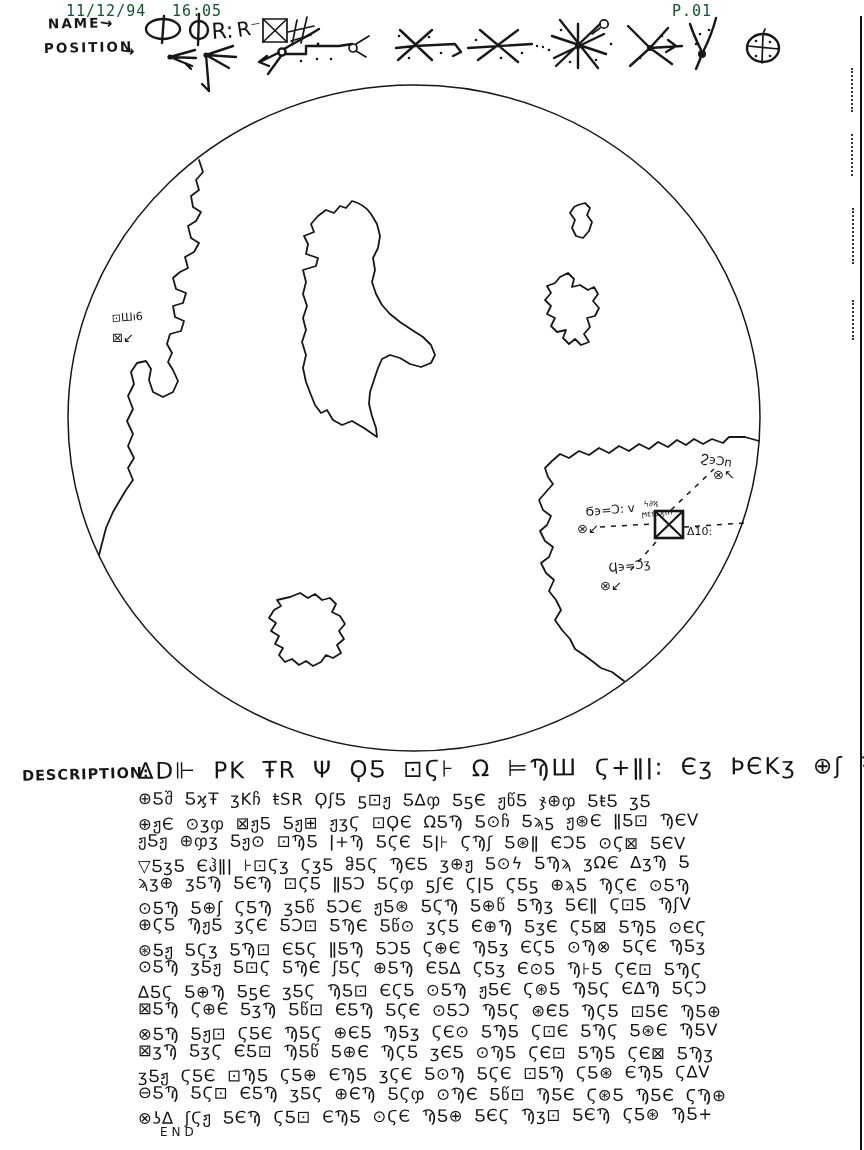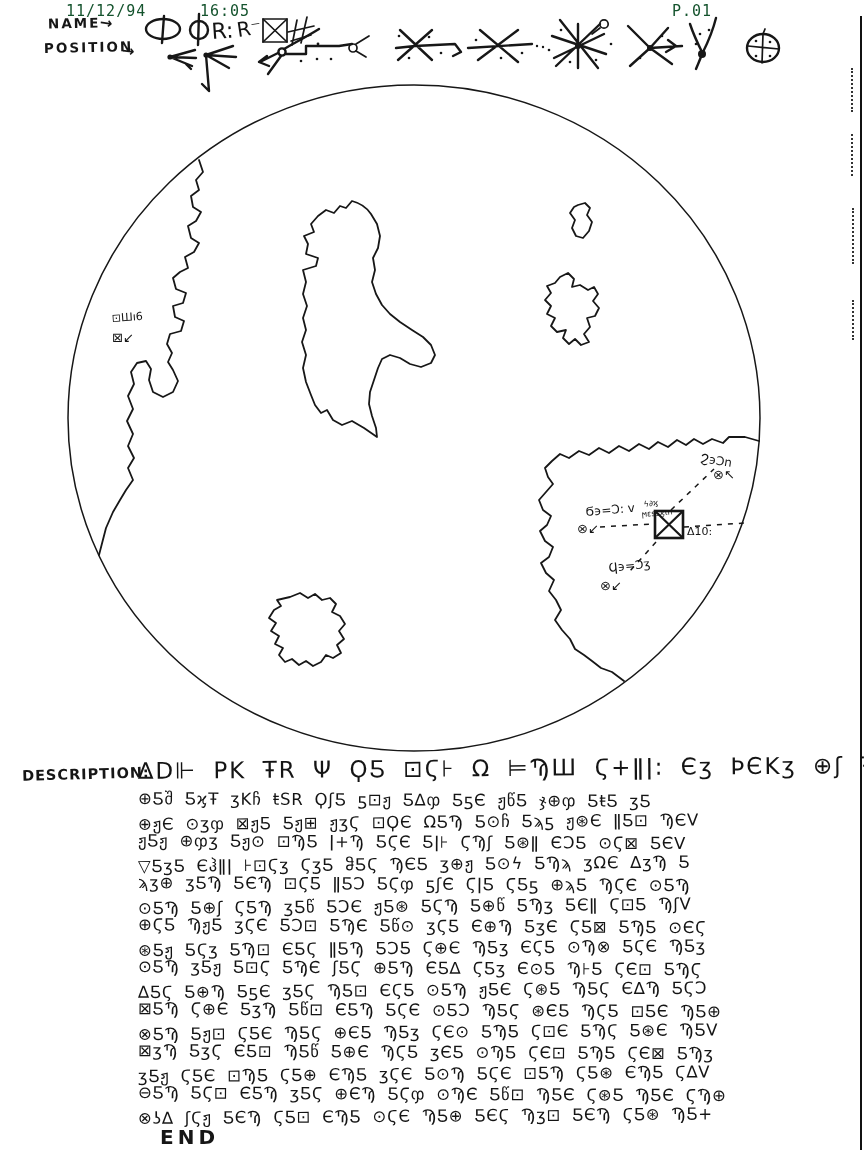--- a/index.html
+++ b/index.html
@@ -19,31 +19,31 @@
   .dash{stroke-width:1.5;stroke-dasharray:5 6;}
   .dot{fill:#171717;stroke:none;}
   .svgtxt{fill:#141414;stroke:none;font-family:"DejaVu Sans",sans-serif;}
   #desc-label{left:22px;top:766px;font-size:14.5px;letter-spacing:1px;font-weight:bold;transform:rotate(-1.6deg);}
   #desc-lines{left:138px;top:758px;width:726px;}
   .dline{font-family:"DejaVu Sans",sans-serif;color:#141414;white-space:nowrap;overflow:hidden;
          font-size:16.5px;line-height:21px;letter-spacing:0.8px;word-spacing:5px;}
   .dline1{font-size:23px;height:32px;letter-spacing:2px;word-spacing:7px;}
   #desc-lines .dline:nth-child(odd){transform:rotate(-0.45deg);}
   #desc-lines .dline:nth-child(even){transform:rotate(0.3deg);}
-  #end-label{left:160px;top:1125px;font-size:20px;letter-spacing:4px;font-weight:bold;}
+  #end-label{left:160px;top:1125px;font-size:12px;letter-spacing:4px;font-weight:normal;}
   .edge-line{left:860px;top:16px;width:2px;height:1134px;background:#111;}
   .dotted{width:0;border-left:2px dotted #333;}
 </style>
 </head>
 <body>
 
 <div id="page">
 
   <div class="abs mono" style="left:66px;top:2px;">11/12/94</div>
-  <div class="abs mono" style="left:200px;top:2px;">16:05</div>
+  <div class="abs mono" style="left:172px;top:2px;">16:05</div>
   <div class="abs mono" style="left:672px;top:2px;text-align:center;">P.01</div>
 
   <div class="abs hand hlabel" style="left:48px;top:15px;">NAME</div>
   <div class="abs hand harrow" style="left:100px;top:14px;transform:rotate(8deg);">→</div>
   <div class="abs hand hlabel" style="left:44px;top:39px;">POSITION</div>
   <div class="abs hand harrow" style="left:122px;top:42px;transform:rotate(6deg);">→</div>
 
   <svg class="abs" style="left:0;top:0;" width="864" height="112" viewBox="0 0 864 112">
 
     <g>

